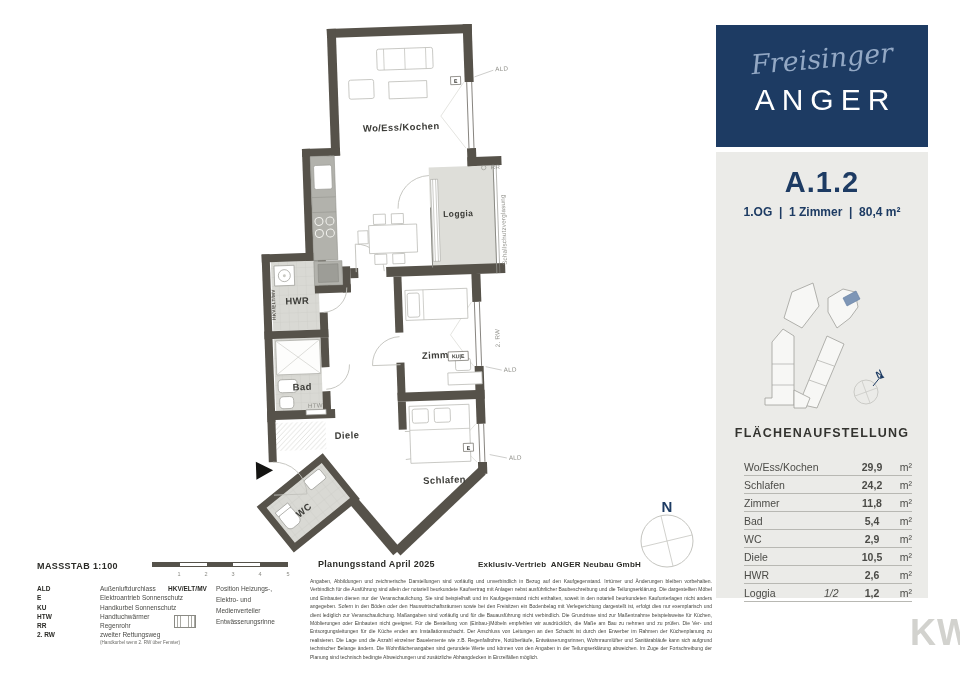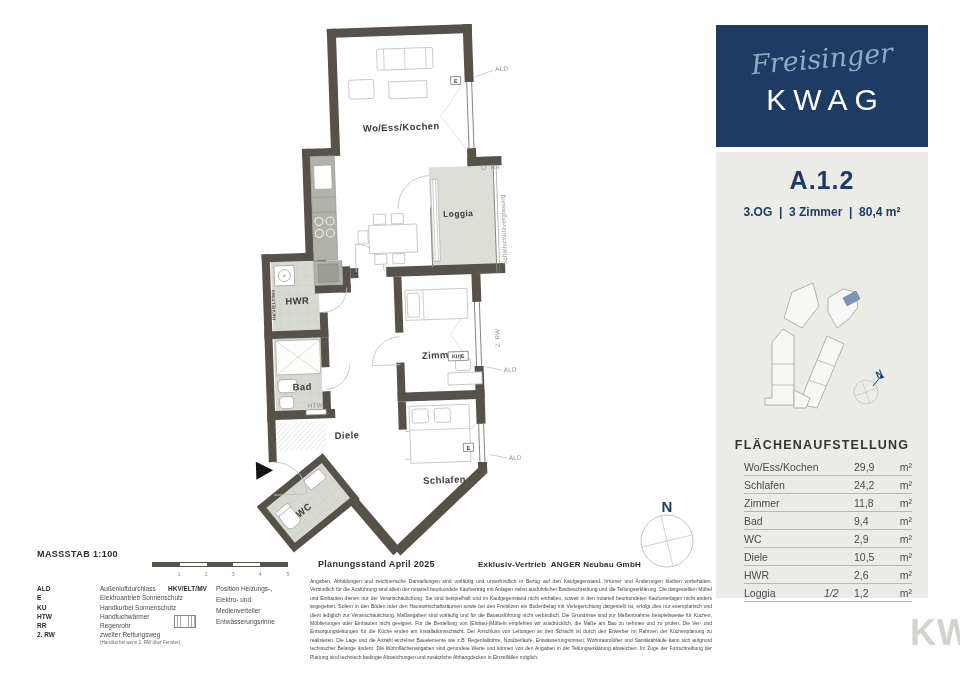--- a/index.html
+++ b/index.html
@@ -21,37 +21,37 @@
   .winframe{stroke:#56524a;stroke-width:.7;}
   .case{stroke:#d2d2cc;stroke-width:.6;}
 
   
   .logo{left:716px;top:25px;width:212px;height:122px;background:#1d3b63;text-align:center;}
   .logo-script{position:absolute;left:0;right:0;top:18px;font-family:"DejaVu Serif",serif;
                font-style:italic;font-size:27px;color:#93a8c4;transform:rotate(-5deg);}
   .logo-name{position:absolute;left:0;right:0;top:58px;font-size:30px;color:#ffffff;
              letter-spacing:7px;text-indent:7px;font-weight:normal;}
   .panel{left:716px;top:152px;width:212px;height:446px;background:#ebebe8;}
-  .unit-id{left:716px;top:166px;width:212px;text-align:center;font-size:25px;font-weight:bold;
+  .unit-id{left:716px;top:166px;width:212px;text-align:center;font-size:29px;font-weight:bold;
            color:#1d3b63;letter-spacing:1px;}
   .unit-sub{left:716px;top:205px;width:212px;text-align:center;font-size:12px;font-weight:bold;
             color:#1d3b63;white-space:pre;}
   #keyplan{position:absolute;left:740px;top:268px;}
-  .tbl-title{left:716px;top:438px;width:212px;text-align:center;font-size:12.5px;font-weight:bold;
+  .tbl-title{left:716px;top:426px;width:212px;text-align:center;font-size:12.5px;font-weight:bold;
              color:#33332f;letter-spacing:1.2px;}
   .tbl{left:744px;top:458px;width:168px;}
   .trow{display:flex;align-items:baseline;border-bottom:1px solid #b8b8b3;
         padding:3px 0 2px 0;font-size:10.5px;color:#4b4b47;}
   .tl{flex:1;text-align:left;}
   .tf{width:30px;text-align:left;font-style:italic;}
-  .tv{width:36px;text-align:left;}
+  .tv{width:36px;text-align:center;font-weight:bold;}
   .tu{width:22px;text-align:right;}
 
   
-  .massstab{left:37px;top:549px;font-size:9px;font-weight:bold;color:#2b2b27;letter-spacing:.4px;}
+  .massstab{left:37px;top:561px;font-size:9px;font-weight:bold;color:#2b2b27;letter-spacing:.4px;}
   .sbar{left:152px;top:562px;display:flex;border:1px solid #55524a;width:136px;height:5px;box-sizing:border-box;}
   .sbar div{height:100%;}
   .seg-d{background:#55524a;}
   .seg-l{background:#ffffff;}
   .stick{position:absolute;top:571px;font-size:5.5px;color:#8a8a84;width:10px;text-align:center;}
   .status{left:318px;top:559px;font-size:9px;font-weight:bold;color:#2b2b27;letter-spacing:.3px;}
   .sales{left:478px;top:560px;font-size:8px;font-weight:bold;color:#2b2b27;letter-spacing:.2px;white-space:pre;}
   .legend{left:37px;top:584px;font-size:6.5px;line-height:9.3px;color:#4a4a46;}
   .lrow{display:flex;}
   .labbr{width:63px;font-weight:bold;color:#2b2b27;}
@@ -264,26 +264,26 @@
     <g>
       <circle cx="667" cy="541" r="26" fill="none" stroke="#c5c5c0" stroke-width="1"></circle>
       <line x1="642" y1="547" x2="692" y2="535" stroke="#c5c5c0" stroke-width="0.8"></line>
       <line x1="661" y1="516" x2="673" y2="566" stroke="#c5c5c0" stroke-width="0.8"></line>
       <text x="667" y="512" text-anchor="middle" style="font-size:15px;font-weight:bold;fill:#1d3b63;">N</text>
     </g>
   </svg>
 
   <div class="abs logo">
     <div class="logo-script">Freisinger</div>
-    <div class="logo-name">KWAG</div>
+    <div class="logo-name">ANGER</div>
   </div>
 
   <div class="abs panel"></div>
   <div class="abs unit-id">A.1.2</div>
-  <div class="abs unit-sub">3.OG  |  3 Zimmer  |  80,4 m²</div>
+  <div class="abs unit-sub">1.OG  |  1 Zimmer  |  80,4 m²</div>
 
   <svg id="keyplan" width="170" height="155" viewBox="0 0 170 155">
     <g fill="#f7f7f5" stroke="#a0a09a" stroke-width="0.8" stroke-linejoin="round">
       <polygon points="52,24 73,15 79,38 62,60 44,50"></polygon>
       <polygon points="88,30 103,21 115,24 118,39 110,50 97,60 88,44"></polygon>
       <polygon points="32,74 43,61 54,68 54,137 25,137 25,130 32,130"></polygon>
       <polygon points="87,68 104,76 77,140 59,136"></polygon>
       <polygon points="54,122 70,130 66,140 54,140"></polygon>
     </g>
     <g stroke="#a0a09a" stroke-width="0.6">
@@ -319,21 +319,21 @@
       </div>
     <div class="trow">
         <span class="tl">Zimmer</span>
         <span class="tf"></span>
         <span class="tv">11,8</span>
         <span class="tu">m²</span>
       </div>
     <div class="trow">
         <span class="tl">Bad</span>
         <span class="tf"></span>
-        <span class="tv">9,4</span>
+        <span class="tv">5,4</span>
         <span class="tu">m²</span>
       </div>
     <div class="trow">
         <span class="tl">WC</span>
         <span class="tf"></span>
         <span class="tv">2,9</span>
         <span class="tu">m²</span>
       </div>
     <div class="trow">
         <span class="tl">Diele</span>

